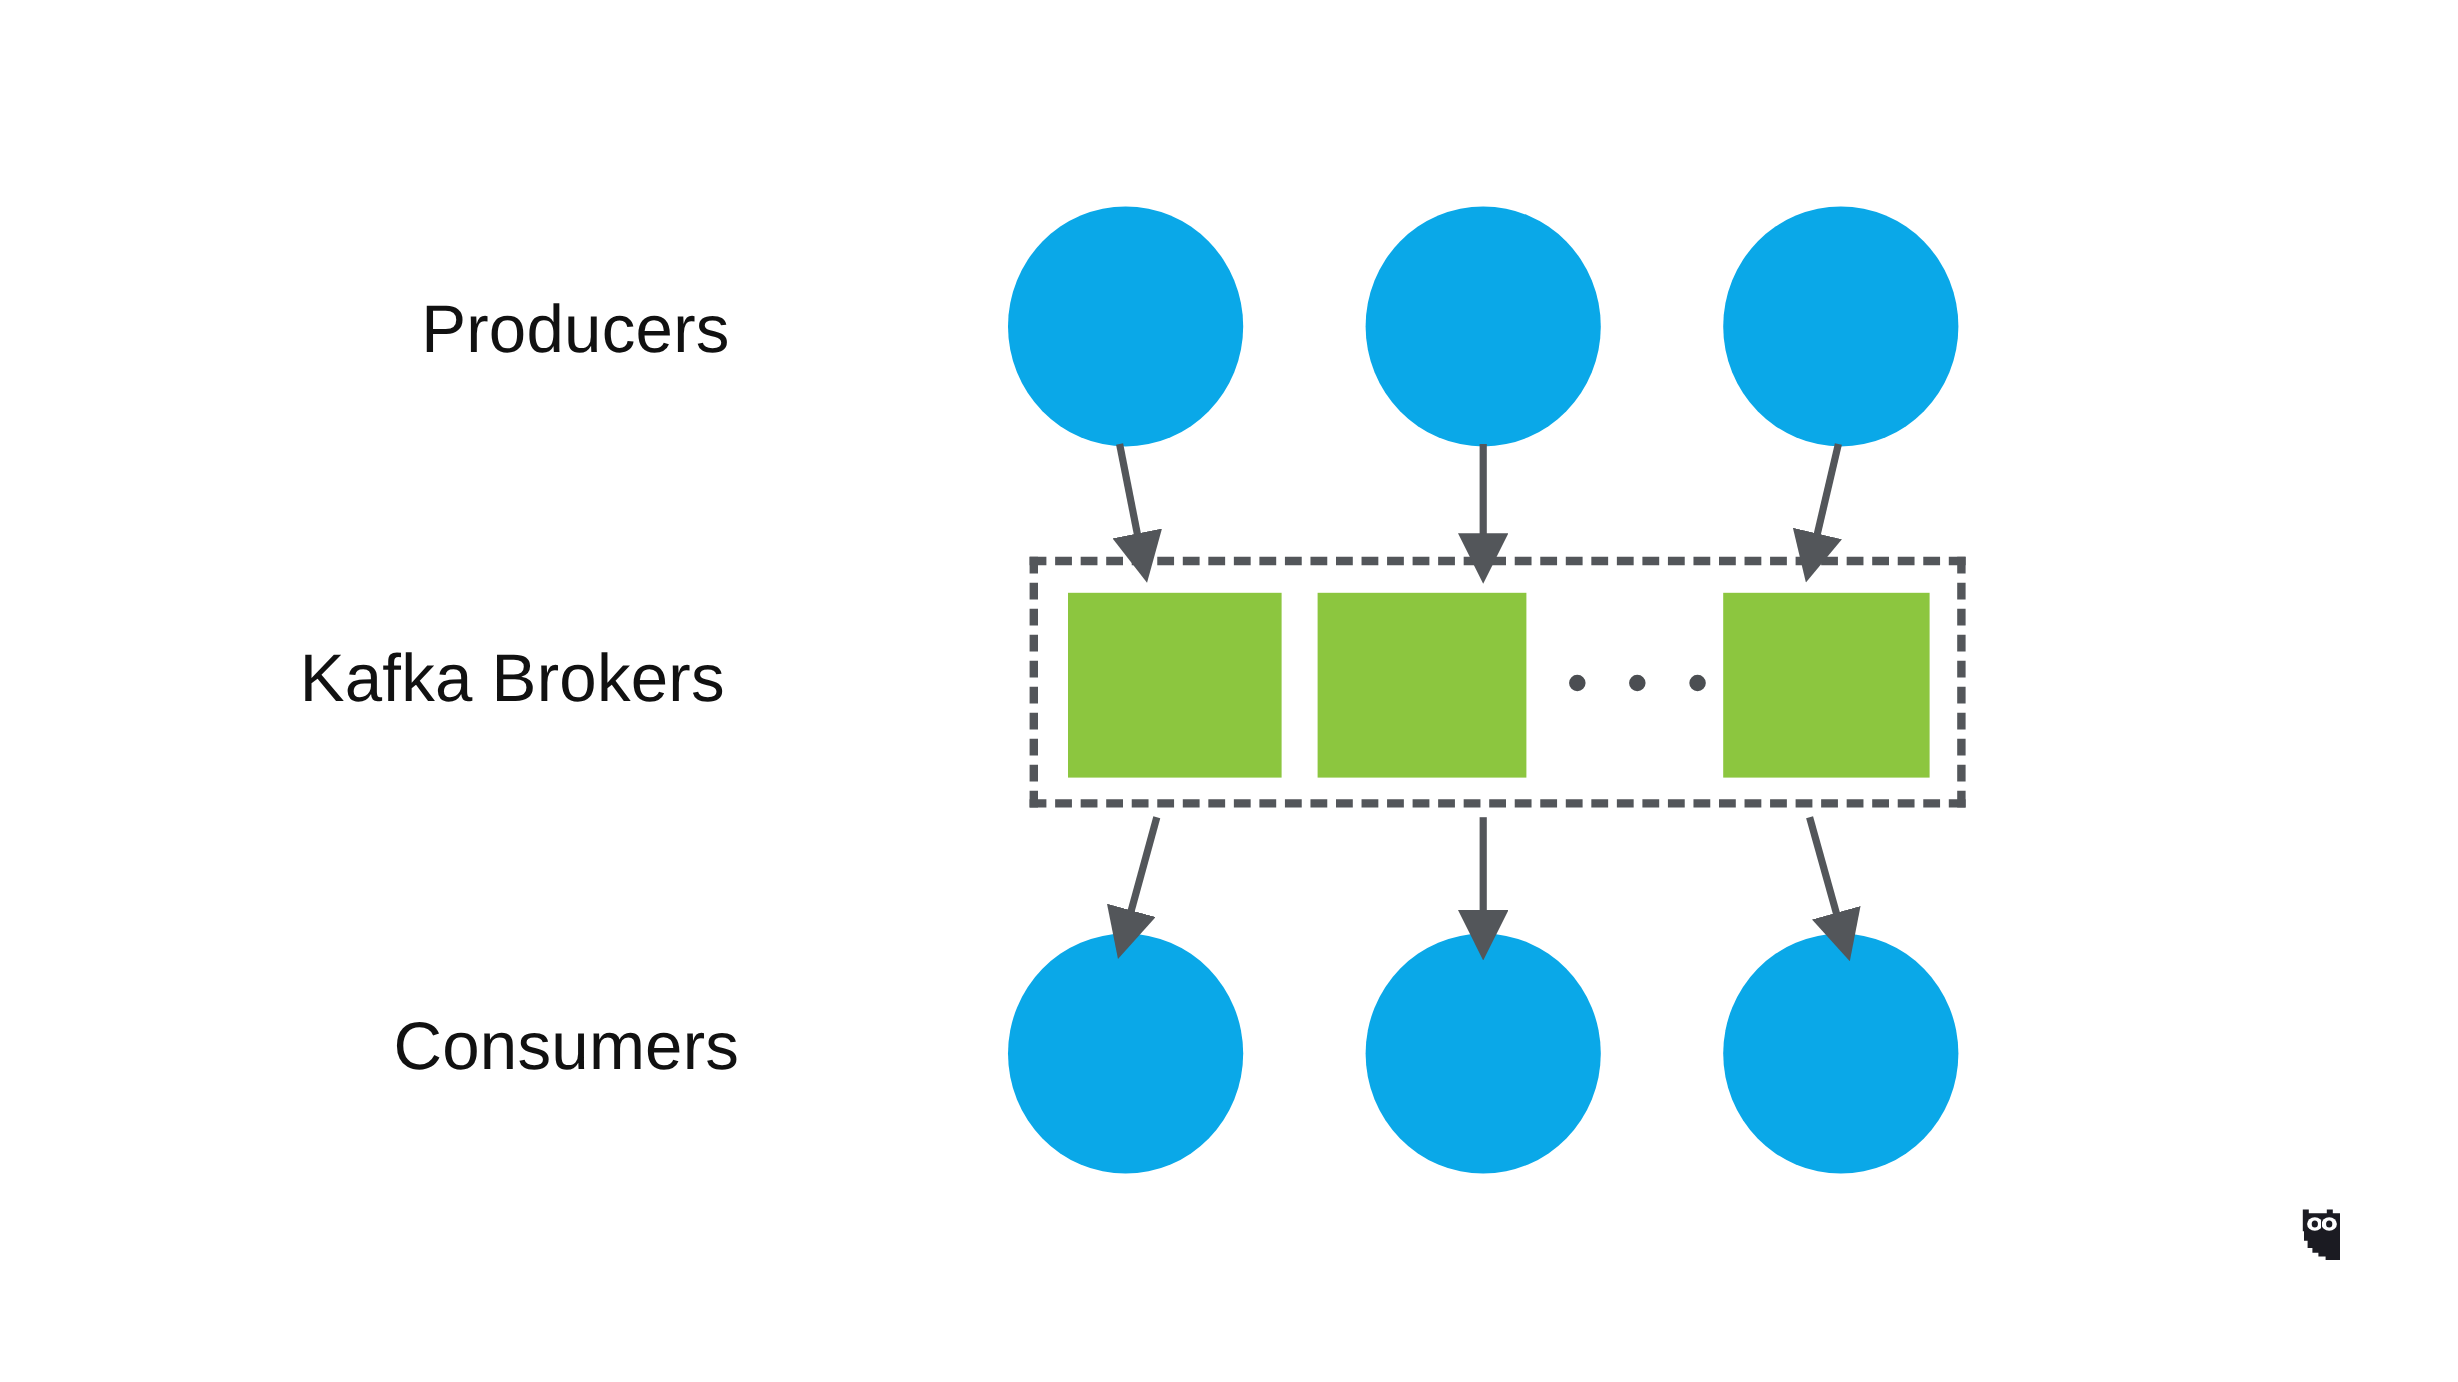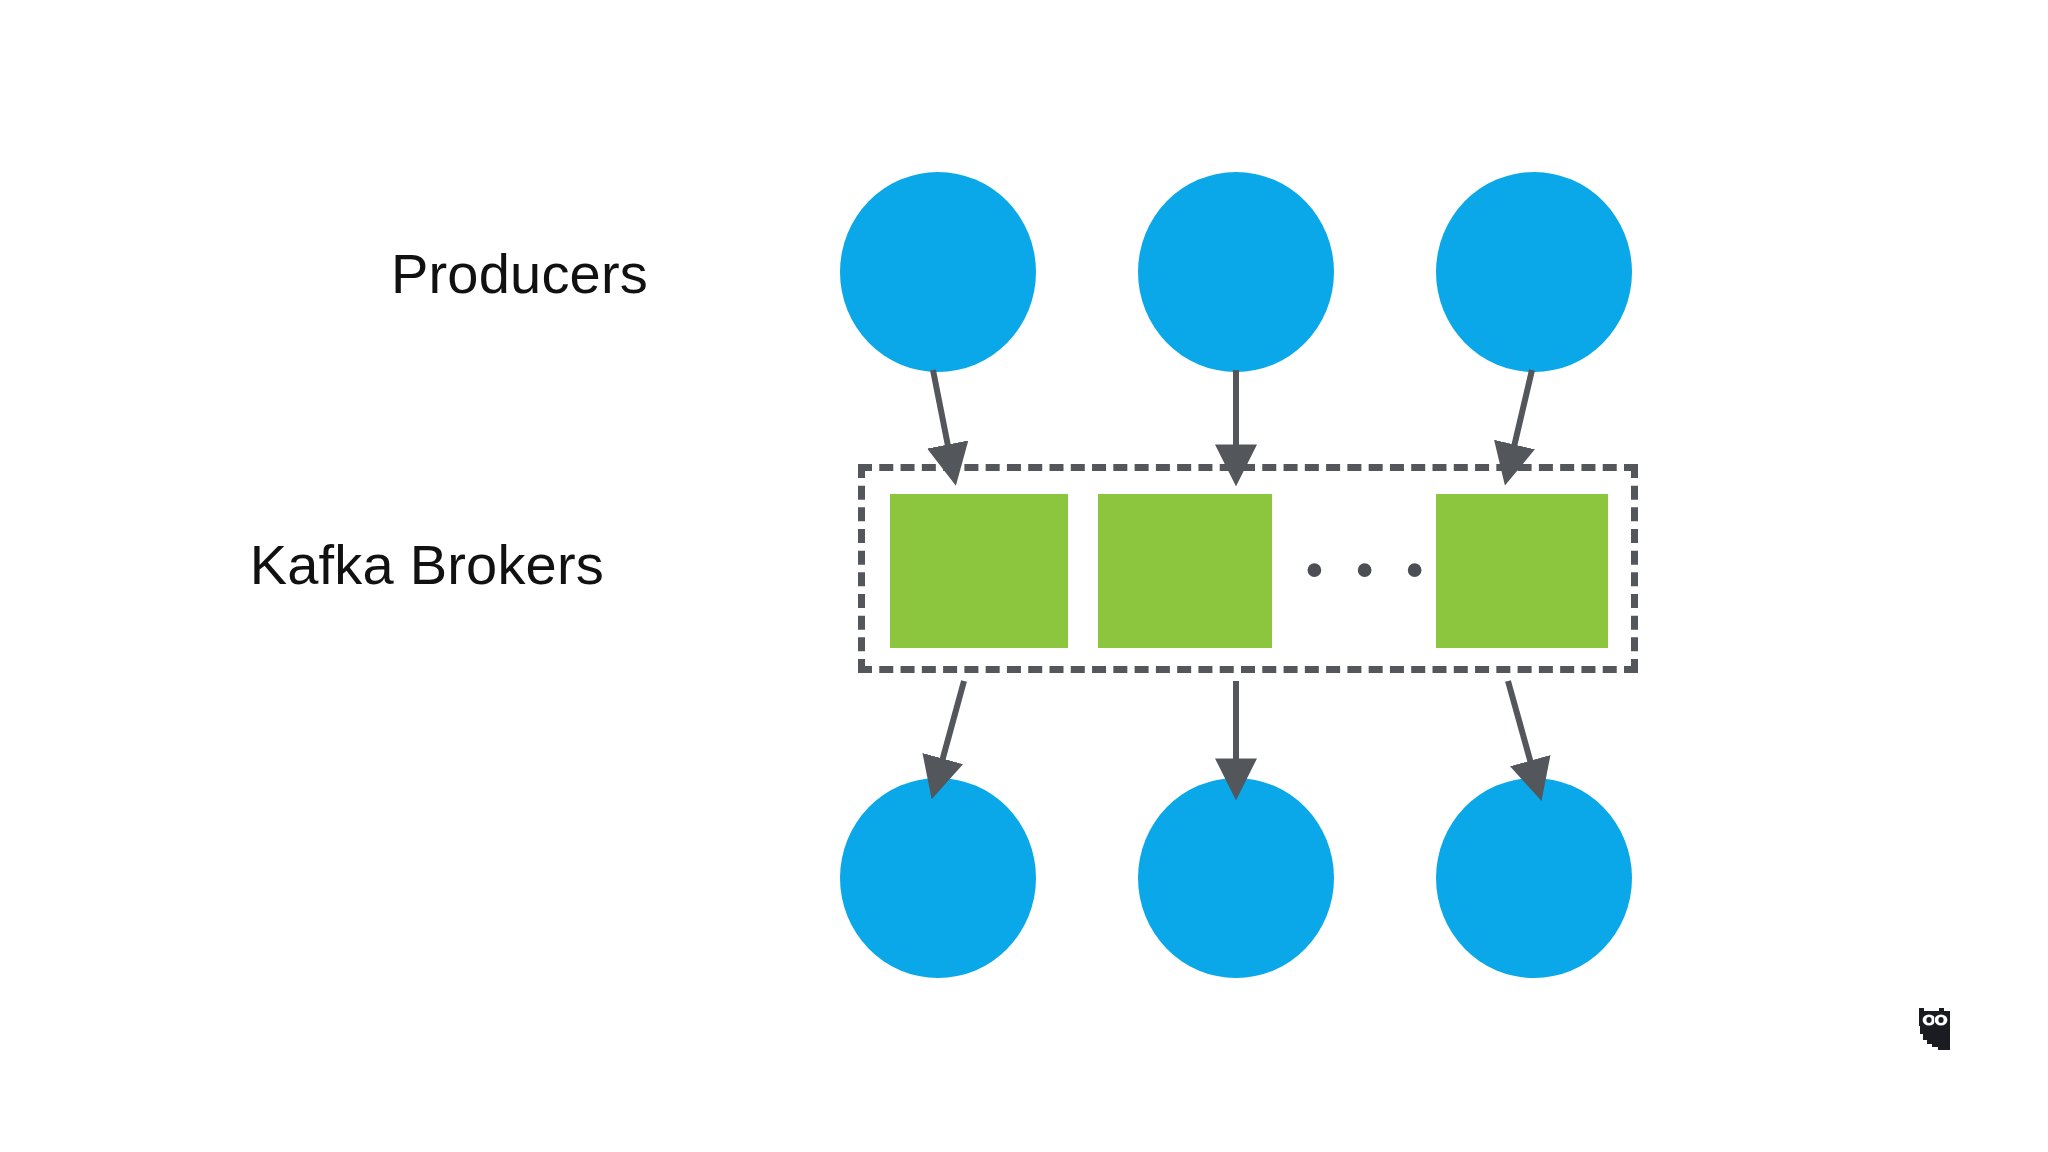--- a/index.html
+++ b/index.html
@@ -21,21 +21,21 @@
   .row-label {
     position: absolute;
     color: #111111;
     font-size: 56px;
     font-weight: 400;
     line-height: 1;
     white-space: nowrap;
     text-align: right;
     letter-spacing: 0.2px;
   }
-  #label-producers { right: 1400px; top: 246px; }
+  #label-producers { right: 1440px; top: 246px; }
   #label-brokers   { right: 1444px; top: 537px; }
   #label-consumers { right: 1432px; top: 844px; }
 
   
   .node-circle {
     position: absolute;
     border-radius: 50%;
     background: #0aa8e8;
   }
   .producer-node { width: 196px; height: 200px; top: 172px; }
@@ -101,20 +101,21 @@
 </style>
 </head>
 <body>
 
 <div id="stage">
 
   <div class="row-label" id="label-producers">Producers</div>
 
   <div class="row-label" id="label-brokers">Kafka Brokers</div>
 
+  <div class="row-label" id="label-consumers">Consumers</div>
 
   <div class="node-circle producer-node col-1"></div>
   <div class="node-circle producer-node col-2"></div>
   <div class="node-circle producer-node col-3"></div>
 
   <div id="broker-cluster"></div>
 
   <div class="broker-box" id="broker-box-1"></div>
   <div class="broker-box" id="broker-box-2"></div>
   <div class="broker-box" id="broker-box-3"></div>

